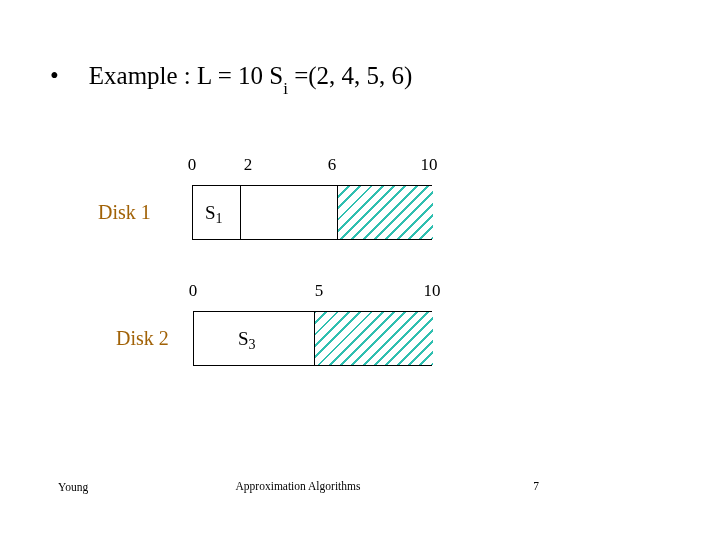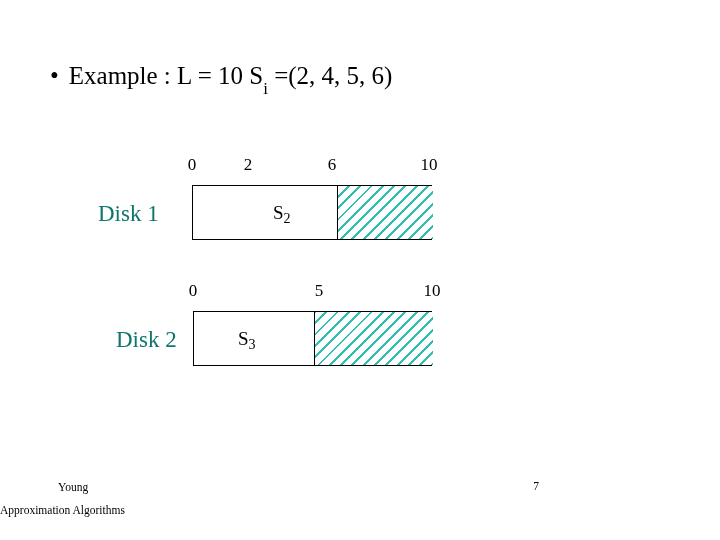--- a/index.html
+++ b/index.html
@@ -26,39 +26,40 @@
     display: flex;
     align-items: baseline;
   }
   .bullet-dot {
     font-size: 25px;
     line-height: 1;
     margin-right: 10px;
   }
   .title-text {
     font-size: 25px;
+    margin-left: 20px;
   }
   .sub {
     font-size: 17px;
     vertical-align: sub;
     position: relative;
     top: 4px;
   }
 
   
   .disk-group {
     position: absolute;
   }
   #disk1-group { left: 0; top: 155px; }
   #disk2-group { left: 0; top: 281px; }
 
   .disk-label {
     position: absolute;
-    font-size: 23px;
-    color: #0f766e;
+    font-size: 20px;
+    color: #a16207;
     white-space: nowrap;
   }
 
   .ruler {
     position: absolute;
     height: 24px;
   }
   .tick-label {
     position: absolute;
     font-size: 17px;
@@ -127,21 +128,21 @@
     position: absolute;
     left: 58px;
     top: 0px;
     line-height: 15px;
   }
   .footer-center {
     position: absolute;
     left: 0;
     right: 0;
     top: 0px;
-    margin-top: 24px;
+    text-align: center;
   }
   .footer-right {
     position: absolute;
     right: 57px;
     top: 0px;
   }
 </style>
 </head>
 <body>
 
@@ -156,24 +157,24 @@
 
   <div class="ruler">
     <div class="tick-label" style="left:172px; top:0px;">0</div>
     <div class="tick-label" style="left:228px; top:0px;">2</div>
     <div class="tick-label" style="left:312px; top:0px;">6</div>
     <div class="tick-label" style="left:409px; top:0px;">10</div>
   </div>
 
   <div class="bar" style="left:192px; top:30px; width:240px; height:55px;">
 
-
-    <div class="seg" style="left:48px; width:96px;">
-      <span class="seg-label" style="left:32px;"><span>S</span><span class="sub2">2</span></span>
+    <div class="seg seg-divider" style="left:0px; width:48px;">
+      <span class="seg-label" style="left:12px;"><span>S</span><span class="sub2">1</span></span>
     </div>
+
 
     <div class="hatch" style="left:144px; width:96px;"></div>
   </div>
 </div>
 
 <div class="disk-group" id="disk2-group">
 
   <div class="disk-label" style="left:116px; top:46px;">Disk 2</div>
 
   <div class="ruler">

